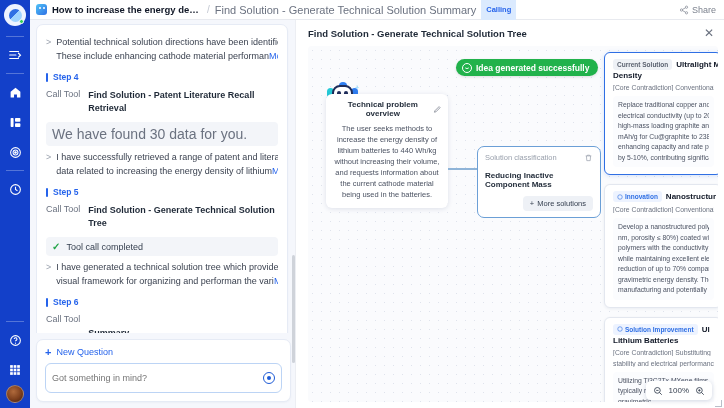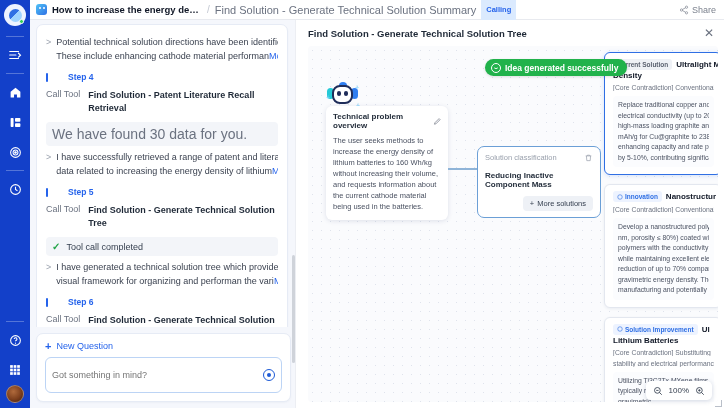--- a/index.html
+++ b/index.html
@@ -116,21 +116,21 @@
   .msg-row { display: flex; gap: 5px; align-items: flex-start; margin: 5px 0; }
   .chev { color: #9aa1ad; font-size: 9px; line-height: 13px; flex: none; }
   .msg-text {
     font-size: 9px; line-height: 13.5px; color: #3b4250;
     overflow: hidden;
   }
   .msg-text .more { color: #2563eb; cursor: pointer; }
   .msg-clip { white-space: nowrap; overflow: hidden; }
 
   .step-label {
-    display: flex; align-items: center; gap: 20px;
+    display: flex; align-items: center; gap: 5px;
     margin: 9px 0 7px 0;
   }
   .step-bar { width: 2px; height: 9px; background: #2563eb; border-radius: 1px; }
   .step-txt { font-size: 8.5px; font-weight: 700; color: #2563eb; }
 
   .tool-row { display: flex; gap: 8px; align-items: flex-start; margin: 6px 0 7px 0; }
   .tool-key { font-size: 9px; color: #6b7280; flex: none; }
   .tool-val { font-size: 9px; font-weight: 700; color: #1f2937; line-height: 13px; }
 
   .note-bar {
@@ -156,21 +156,21 @@
     flex: none; margin: 6px 0 6px 0;
     background: #ffffff; border: 1px solid #e6ebf5; border-radius: 7px;
     padding: 7px 8px 8px 8px;
     box-shadow: 0 1px 2px rgba(20,40,90,.04);
   }
   .newq { display: flex; align-items: center; gap: 5px; margin-bottom: 6px; }
   .newq-plus { color: #2563eb; font-size: 11px; line-height: 10px; font-weight: 700; }
   .newq-label { font-size: 9px; color: #2563eb; font-weight: 400; }
   .input-wrap {
     border: 1px solid #bcd4f5; border-radius: 6px;
-    background: #fff; height: 36px;
+    background: #fff; height: 30px;
     display: flex; align-items: center; padding: 0 6px;
   }
   .input-wrap input {
     flex: 1; border: none; outline: none;
     font-family: "Liberation Sans", sans-serif;
     font-size: 9px; color: #6b7280; background: transparent;
   }
   .send-btn {
     width: 12px; height: 12px; border-radius: 50%;
     border: 1.5px solid #1e5bd6; flex: none;
@@ -206,21 +206,20 @@
 
   .toast {
     position: absolute; left: 148px; top: 13px;
     background: #21b24b; color: #fff;
     border-radius: 13px; height: 17px;
     display: flex; align-items: center; gap: 4px;
     padding: 0 9px 0 6px;
     font-size: 8.5px; font-weight: 600;
     box-shadow: 0 1px 3px rgba(0,0,0,.12);
     z-index: 5;
-    margin-left: 29px;
   }
   .toast .smile {
     width: 10px; height: 10px; border-radius: 50%;
     border: 1.2px solid #fff; flex: none; position: relative;
   }
   .toast .smile::after {
     content: ""; position: absolute; left: 2px; bottom: 2.2px;
     width: 4px; height: 2px; border-bottom: 1.2px solid #fff;
     border-radius: 0 0 4px 4px;
   }
@@ -232,26 +231,27 @@
     background: #ffffff; border: 2px solid #1f2d5a; border-radius: 8px;
   }
   .mascot .eye { position: absolute; top: 9px; width: 3.5px; height: 4.5px; background: #1f2d5a; border-radius: 2px; }
   .mascot .eye.l { left: 11px; } .mascot .eye.r { left: 18px; }
   .mascot .ear { position: absolute; top: 6px; width: 7px; height: 11px; border-radius: 4px; background: #24c9d6; }
   .mascot .ear.l { left: 1px; } .mascot .ear.r { left: 25px; background: #2f7ef0; }
   .mascot .horn { position: absolute; top: 0px; left: 13px; width: 8px; height: 7px; background: #2f7ef0; border-radius: 50% 50% 0 0; }
   .mascot .spark { position: absolute; color: #7fd3ff; font-size: 7px; }
 
   .note-card {
-    position: absolute; left: 18px; top: 60px;
+    position: absolute; left: 18px; top: 48px;
     width: 122px;
     background: #ffffff;
     border-radius: 6px;
     box-shadow: 0 1px 5px rgba(30,50,100,.13);
     padding: 6px 7px 8px 7px;
+    text-align: center;
   }
   .note-card-head {
     display: flex; align-items: center; justify-content: space-between;
     margin-bottom: 5px;
   }
   .note-card-title { font-size: 8px; font-weight: 700; color: #1f2937; }
   .note-card-body { font-size: 7.5px; line-height: 11px; color: #4b5262; }
 
   .connector {
     position: absolute; height: 1.5px; background: #8fb4d8;
@@ -487,21 +487,21 @@
               </div>
             </div>
 
             <div class="step-label">
               <span class="step-bar"></span>
               <span class="step-txt">Step 6</span>
             </div>
             <div class="tool-row">
               <span class="tool-key">Call Tool</span>
               <span class="tool-val">
-                <span>Find Solution - Generate Technical Solution</span><br>
+                <br>
                 <span>Summary</span>
               </span>
             </div>
 
           </div>
         </div>
 
         <div class="chat-scrollbar"></div>
 
         <div class="composer">
@@ -543,21 +543,21 @@
             <span class="spark" style="left:30px;top:20px">+</span>
           </div>
 
           <div class="note-card">
             <div class="note-card-head">
               <span class="note-card-title">Technical problem overview</span>
               <svg width="9" height="9" viewBox="0 0 16 16" fill="none" stroke="#6b7280" stroke-width="1.3">
                 <path d="M11.5 2.5l2 2L5.5 12.5 2.8 13.2l.7-2.7z"></path>
               </svg>
             </div>
-            <div class="note-card-body">The user seeks methods to increase the energy density of lithium batteries to 160 Wh/kg without increasing their volume, and requests information about the current cathode material being used in the batteries.</div>
+            <div class="note-card-body">The user seeks methods to increase the energy density of lithium batteries to 440 Wh/kg without increasing their volume, and requests information about the current cathode material being used in the batteries.</div>
           </div>
 
           <div class="connector conn1"></div>
 
           <div class="class-card">
             <div class="class-head">
               <span class="class-label">Solution classification</span>
               <svg width="9" height="10" viewBox="0 0 16 16" fill="none" stroke="#9aa1ad" stroke-width="1.3">
                 <path d="M3 4.3h10M6 4.3V3h4v1.3M4.3 4.3l.7 8.4h6l.7-8.4"></path>
               </svg>

